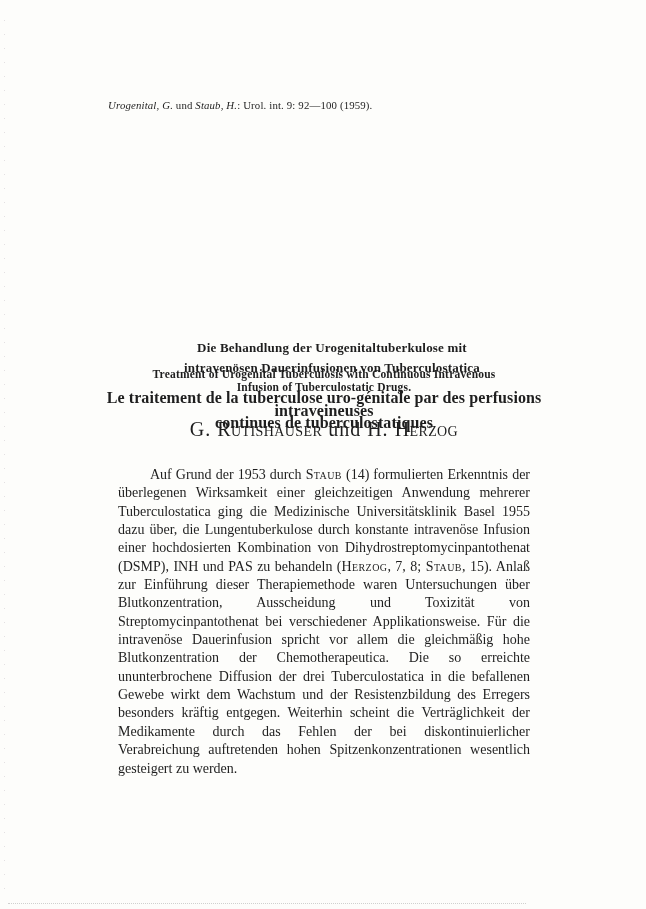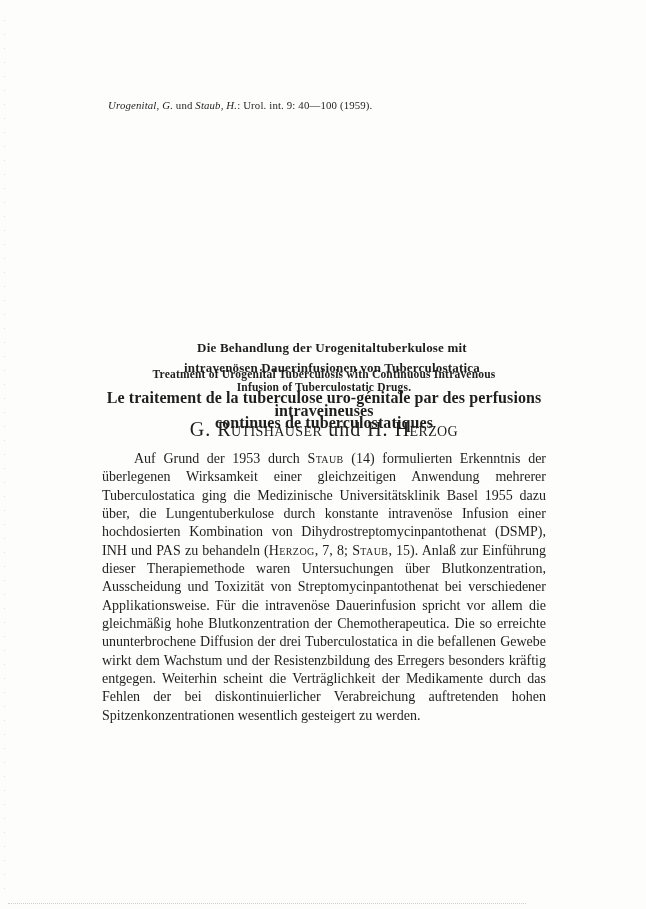--- a/index.html
+++ b/index.html
@@ -109,36 +109,36 @@
   .body-text {
     position: absolute;
     left: 102px;
     top: 450px;
     width: 444px;
     font-size: 14px;
     line-height: 18.35px;
     text-align: justify;
   }
   .body-text p {
-    margin: 0;
+    margin: 16px;
     text-indent: 32px;
   }
 
   .seg-n  { }
   .seg-i  { font-style: italic; }
   .seg-sc { font-variant: small-caps; letter-spacing: 0.4px; }
 </style>
 </head>
 <body>
 
 <div class="page">
 
   <div class="scan-noise-left"></div>
 
-  <div class="citation"><span class="seg-i">Urogenital, G.</span><span class="seg-n"> und </span><span class="seg-i">Staub, H.</span><span class="seg-n">: Urol. int. 9: 40—100 (1959).</span></div>
+  <div class="citation"><span class="seg-i">Urogenital, G.</span><span class="seg-n"> und </span><span class="seg-i">Staub, H.</span><span class="seg-n">: Urol. int. 9: 92—100 (1959).</span></div>
 
 
   <h1 class="title-de">Die Behandlung der Urogenitaltuberkulose mit
 intravenösen Dauerinfusionen von Tuberculostatica</h1>
 
   <div class="title-en">Treatment of Urogenital Tuberculosis with Continuous Intravenous
 Infusion of Tuberculostatic Drugs.</div>
 
   <div class="title-fr">Le traitement de la tuberculose uro-génitale par des perfusions intraveineuses
 continues de tuberculostatiques</div>

